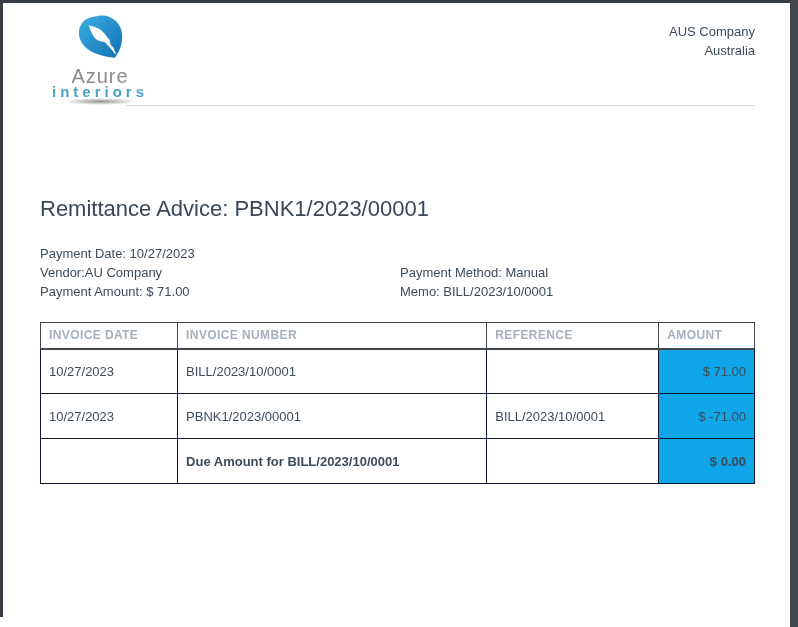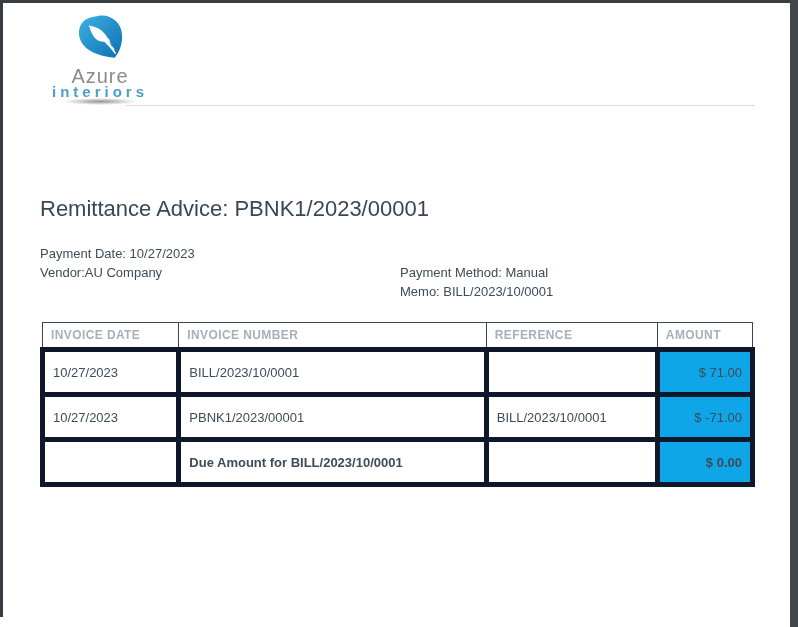--- a/index.html
+++ b/index.html
@@ -43,21 +43,21 @@
   .details-right { position:absolute; left:360px; top:19px; }
 
   
   .invoice-table { position:absolute; left:40px; top:322px; width:715px; border-collapse:collapse; font-size:13px; color:#3e4c59; }
   .invoice-table th {
     border:1px solid #3f454c; border-bottom-width:2px;
     color:#a6b0bb; font-size:12px; font-weight:bold; letter-spacing:0.4px;
     padding:5px 8px; text-align:left; height:26px;
   }
   .invoice-table td {
-    border:5px solid #0f172a; padding:5px 8px; height:45px; text-align:left; background:#ffffff;
+    border:1px solid #0f172a; padding:5px 8px; height:45px; text-align:left; background:#ffffff;
   }
   .invoice-table .col-date   { width:19.2%; }
   .invoice-table .col-number { width:43.3%; }
   .invoice-table .col-ref    { width:24.1%; }
   .invoice-table .col-amount { width:13.4%; }
   .invoice-table th.col-amount { }
   .invoice-table td.amount-cell { background:#0ea5e9; text-align:right;margin-left:8px; }
   .invoice-table tr.total-row td.number-cell,
   .invoice-table tr.total-row td.amount-cell { font-weight:bold; }
 </style>
@@ -81,29 +81,34 @@
       <path d="M46 2 C72 -3 97 16 98 43 C99 62 93 79 82 93 C58 90 28 84 13 64 C-2 45 3 17 22 8 C30 4 37 4 46 2 Z" fill="url(#lg)"></path>
       <path d="M27 24 C45 24 63 38 69 56 C57 61 43 57 36 46 C31 38 28 31 27 24 Z" fill="#ffffff"></path>
       <path d="M27 24 L84 84 L80 72 L74 66 L70 52 L62 48 L56 38 L44 33 Z" fill="#ffffff" opacity="0.9"></path>
       <path d="M27 24 C50 40 66 58 83 83" stroke="#ffffff" stroke-width="3" fill="none" stroke-linecap="round"></path>
     </svg>
     <div class="logo-brand">Azure</div>
     <div class="logo-tagline">interiors</div>
     <div class="logo-shadow"></div>
   </div>
 
+  <div class="company-block">
+    <div>AUS Company</div>
+    <div>Australia</div>
+  </div>
 
   <div class="header-rule"></div>
 
   <div class="doc-title">Remittance Advice: PBNK1/2023/00001</div>
 
   <div class="details">
     <div class="details-left">
       <div>Payment Date: 10/27/2023</div>
       <div>Vendor:AU Company</div>
+      <div>Payment Amount: $ 71.00</div>
     </div>
     <div class="details-right">
       <div>Payment Method: Manual</div>
       <div>Memo: BILL/2023/10/0001</div>
     </div>
   </div>
 
   <table class="invoice-table">
     <thead>
       <tr>

